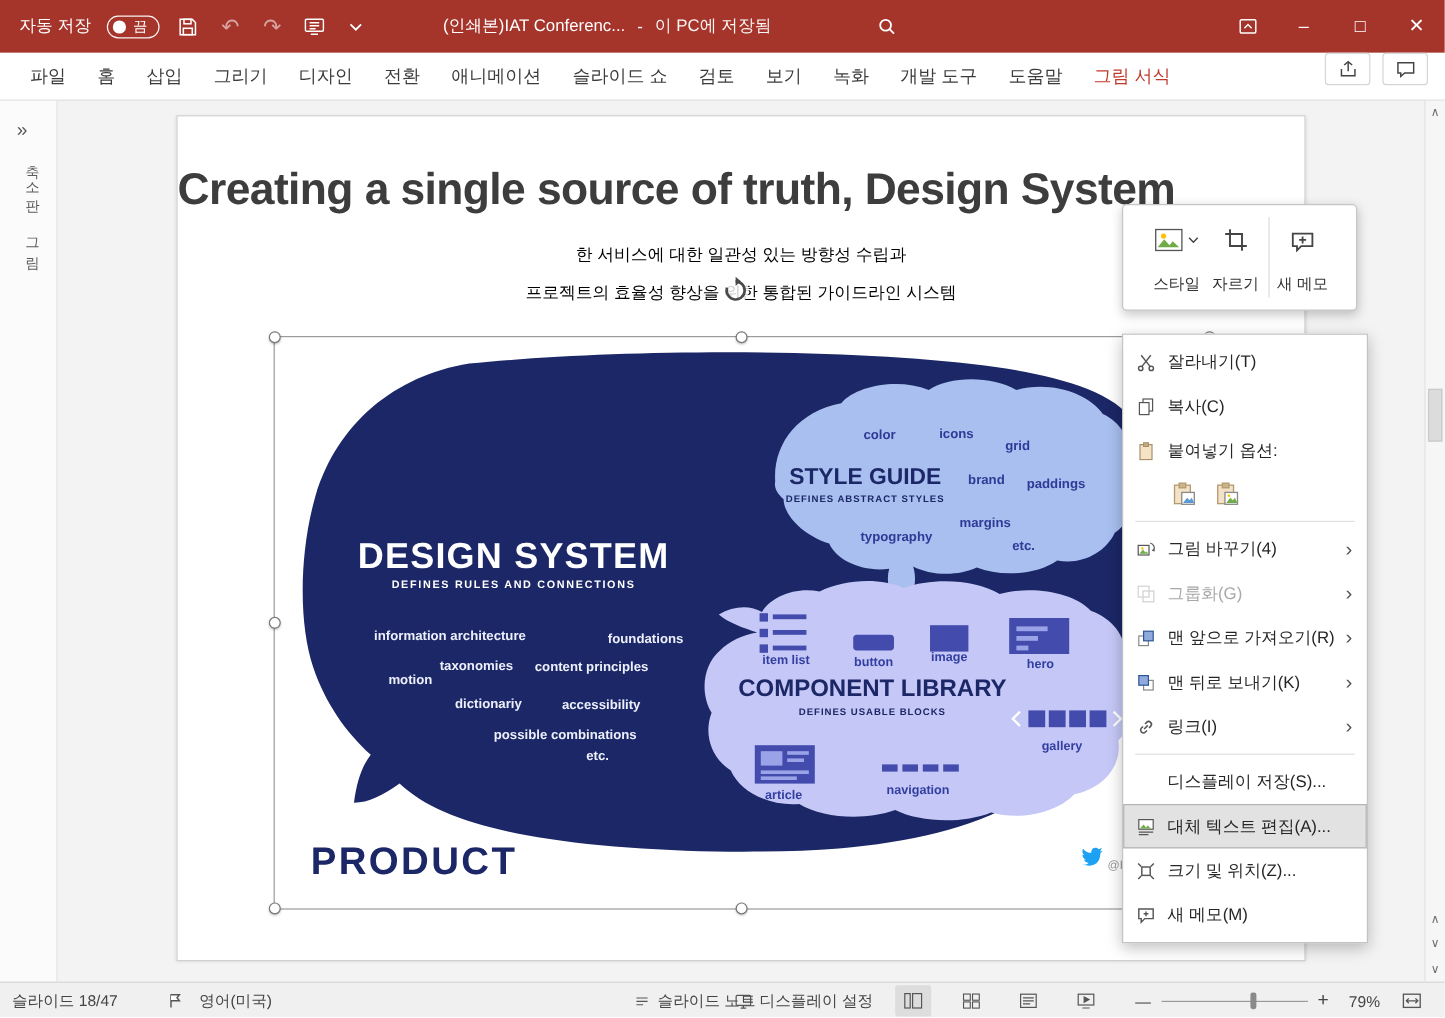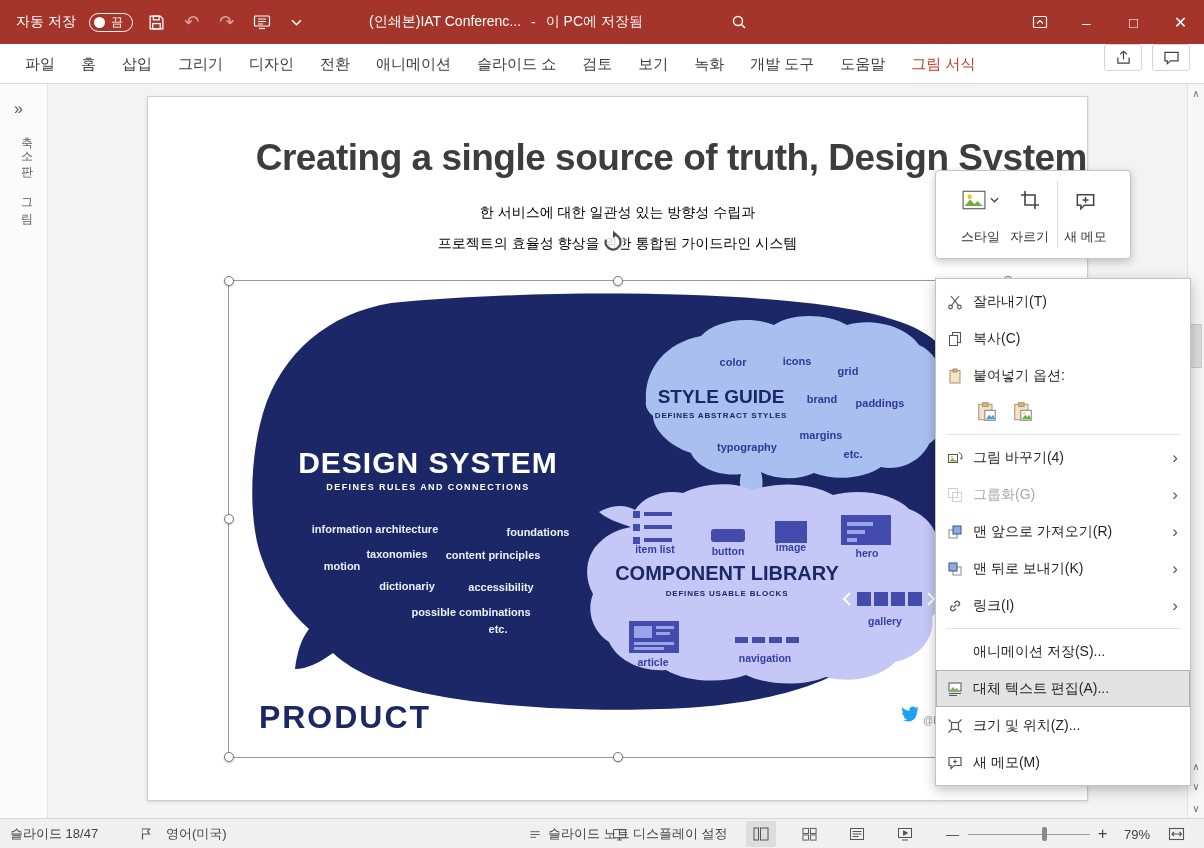--- a/index.html
+++ b/index.html
@@ -42,21 +42,21 @@
 
   
   .workspace{position:absolute;left:0;top:84px;right:0;bottom:30px;background:#F3F3F3}
   .left-rail{position:absolute;left:0;top:0;bottom:0;width:48px;background:#FBFBFB;border-right:1px solid #E2E2E2}
   .rail-expand{margin:16px 0 10px 14px;font-size:16px;color:#555;cursor:pointer}
   .rail-label{writing-mode:vertical-rl;text-orientation:upright;font-size:12px;color:#5c5c5c;
     letter-spacing:3px;margin-left:18px}
 
   .slide{position:absolute;left:147px;top:12px;width:941px;height:705px;background:#fff;
     border:1px solid #CFCFCF;box-shadow:0 1px 3px rgba(0,0,0,.12)}
-  .slide-title{position:absolute;top:40px;left:0;right:0;text-align:right;font-size:37px;
+  .slide-title{position:absolute;top:40px;left:0;right:0;text-align:left;font-size:37px;
     font-weight:600;color:#3d3d3d;letter-spacing:-.5px}
   .slide-sub{position:absolute;top:100px;left:0;right:0;text-align:center;font-size:14px;
     line-height:31px;font-weight:500;color:#000000}
 
   
   .selection{position:absolute;left:81px;top:184px;width:779px;height:476px;outline:1px solid #9a9a9a}
   .whale{position:absolute;left:0;top:0;width:779px;height:476px}
   .handle{position:absolute;width:10px;height:10px;border-radius:50%;background:#fff;
     border:1px solid #777;box-shadow:0 1px 2px rgba(0,0,0,.25);z-index:5}
   .rotate-handle{position:absolute;left:371px;top:-52px;width:26px;height:26px;z-index:5}
@@ -88,21 +88,21 @@
   .mini-toolbar{position:absolute;left:935px;top:170px;width:196px;height:89px;background:#fff;
     border:1px solid #C6C6C6;border-radius:4px;box-shadow:0 3px 9px rgba(0,0,0,.22);
     display:flex;align-items:stretch;padding:6px 20px;z-index:60}
   .mtb-btn{width:58px;display:flex;flex-direction:column;align-items:center;justify-content:space-between;
     padding:8px 0 6px;cursor:pointer;border-radius:3px}
   .mtb-ico{height:30px;display:flex;align-items:center;gap:4px}
   .mtb-label{font-size:13px;color:#333}
   .mtb-sep{width:1px;background:#DCDCDC;margin:4px 3px}
 
   
-  .context-menu{position:absolute;left:935px;top:278px;width:256px;background:#fff;
+  .context-menu{position:absolute;left:935px;top:278px;width:205px;background:#fff;
     border:1px solid #C3C3C3;box-shadow:0 4px 12px rgba(0,0,0,.25);padding:4px 0;z-index:100;
     font-size:14px;color:#262626}
   .cm-row{height:37px;display:flex;align-items:center;padding:0 8px 0 11px;cursor:default}
   .cm-row.hl{background:var(--menu-highlight);outline:1px solid #B3B3B3;outline-offset:-1px}
   .cm-row.disabled{color:#A8A8A8}
   .cm-row.disabled .cm-ico{opacity:.45}
   .cm-ico{width:26px;display:flex;align-items:center;justify-content:flex-start;flex:0 0 26px}
   .cm-label{flex:1;white-space:nowrap}
   .cm-arr{color:#555;font-size:17px;padding-right:4px}
   .cm-sep{height:1px;background:#E1E1E1;margin:4px 10px}
@@ -479,21 +479,21 @@
             <path d="M7.2 5.3 l1.3-1.3 a2.3 2.3 0 0 1 3.3 3.3 l-1.3 1.3"></path>
             <path d="M8.8 10.7 l-1.3 1.3 a2.3 2.3 0 0 1 -3.3-3.3 l1.3-1.3"></path>
           </svg>
       </span>
       <span class="cm-label">링크(I)</span>
       <span class="cm-arr">›</span>
     </div>
     <div class="cm-sep"></div>
     <div class="cm-row">
       <span class="cm-ico"></span>
-      <span class="cm-label">애니메이션 저장(S)...</span>
+      <span class="cm-label">디스플레이 저장(S)...</span>
     </div>
     <div class="cm-row hl">
       <span class="cm-ico">
         <svg width="16" height="16" viewBox="0 0 16 16">
             <rect x="2" y="2" width="12" height="8" fill="#fff" stroke="#555"></rect>
             <path d="M3 9.5 l3-3.5 2 2.5 1.5-1.5 2.5 2.5z" fill="#70AD47"></path>
             <line x1="2" y1="12.5" x2="14" y2="12.5" stroke="#555"></line>
             <line x1="2" y1="14.5" x2="10" y2="14.5" stroke="#555"></line>
           </svg>
       </span>

